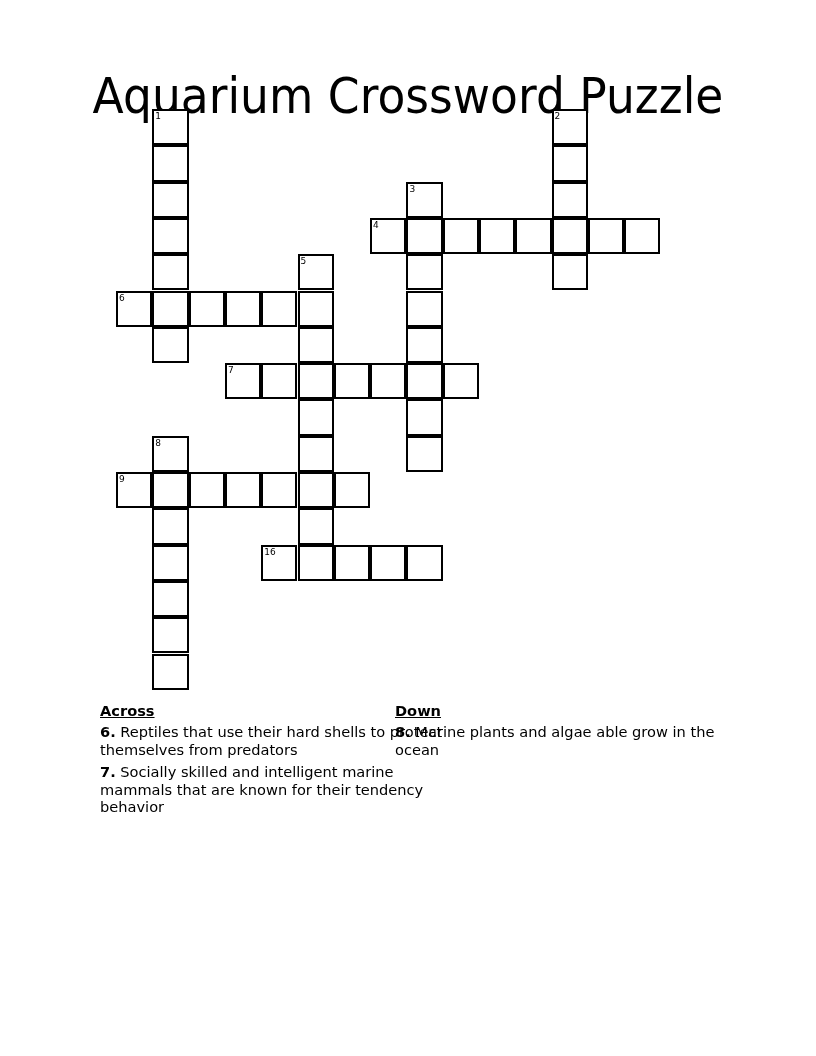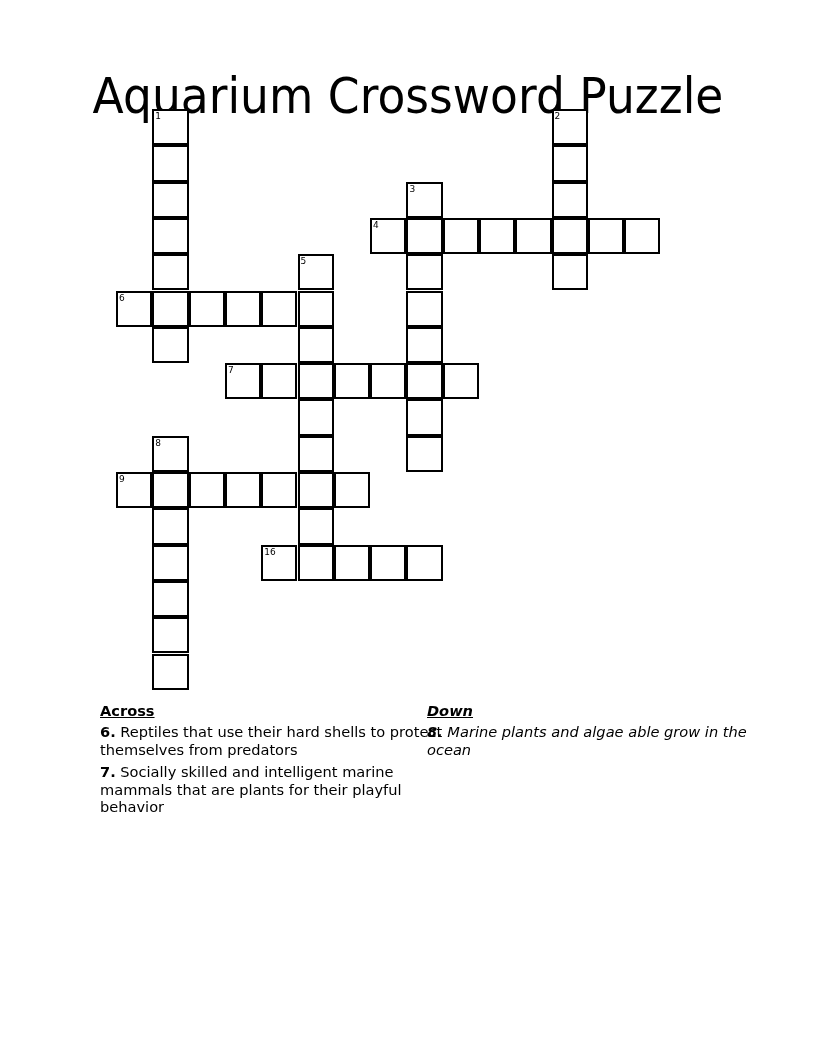--- a/index.html
+++ b/index.html
@@ -3,21 +3,21 @@
 <meta charset="utf-8">
 <style>
   html, body { margin:0; padding:0; background:#fff; }
   body { width:816px; height:1056px; position:relative; overflow:hidden; font-family:"DejaVu Sans", sans-serif; color:#000; }
   .title { position:absolute; left:0; top:30px; width:816px; text-align:center; font-family:"DejaVu Sans", sans-serif; font-size:49px; font-weight:normal; letter-spacing:0px; transform:scaleX(0.93); transform-origin:center; line-height:68px; }
   .grid { position:absolute; left:0; top:0; width:816px; height:700px; }
   .cell { position:absolute; width:36.3px; height:36.3px; box-sizing:border-box; border:2px solid #000; background:#fff; margin-left:-1px; margin-top:-1px; }
   .cell .num { position:absolute; left:1px; top:0px; font-family:"DejaVu Sans", sans-serif; font-size:9px; line-height:11px; }
   .clues { position:absolute; top:702px; font-family:"DejaVu Sans", sans-serif; font-size:14.6px; line-height:17.4px; }
   .clues.across { left:64px; width:345px;margin-left:36px; }
-  .clues.down { left:427px; width:350px;font-style:italic; }
+  .clues.down { left:395px; width:350px; }
   .clues h3 { margin:0 0 4px 0; font-size:14.6px; font-weight:bold; text-decoration:underline; line-height:17.4px; }
   .clue { margin:0 0 5px 0; }
   .clue b { font-weight:bold; }
 </style>
 </head>
 <body>
 
 <h1 class="title">Aquarium Crossword Puzzle</h1>
 
 <div class="grid" id="grid">
@@ -99,19 +99,19 @@
       <span class="num">16</span>
     </div>
     <div class="cell" style="left: 334.8px; top: 545.6px;"></div>
     <div class="cell" style="left: 371.1px; top: 545.6px;"></div>
     <div class="cell" style="left: 407.4px; top: 545.6px;"></div>
   </div>
 
 <div class="clues across">
   <h3>Across</h3>
   <div class="clue"><b>6.</b> <span>Reptiles that use their hard shells to protect themselves from predators</span></div>
-  <div class="clue" style="margin-bottom:1px"><b>7.</b> <span>Socially skilled and intelligent marine mammals that are plants for their playful behavior</span></div>
+  <div class="clue" style="margin-bottom:1px"><b>7.</b> <span>Socially skilled and intelligent marine mammals that are known for their tendency behavior</span></div>
 </div>
 
 <div class="clues down">
   <h3>Down</h3>
   <div class="clue"><b>8.</b> <span>Marine plants and algae able grow in the ocean</span></div>
 </div>
 
 </body></html>

